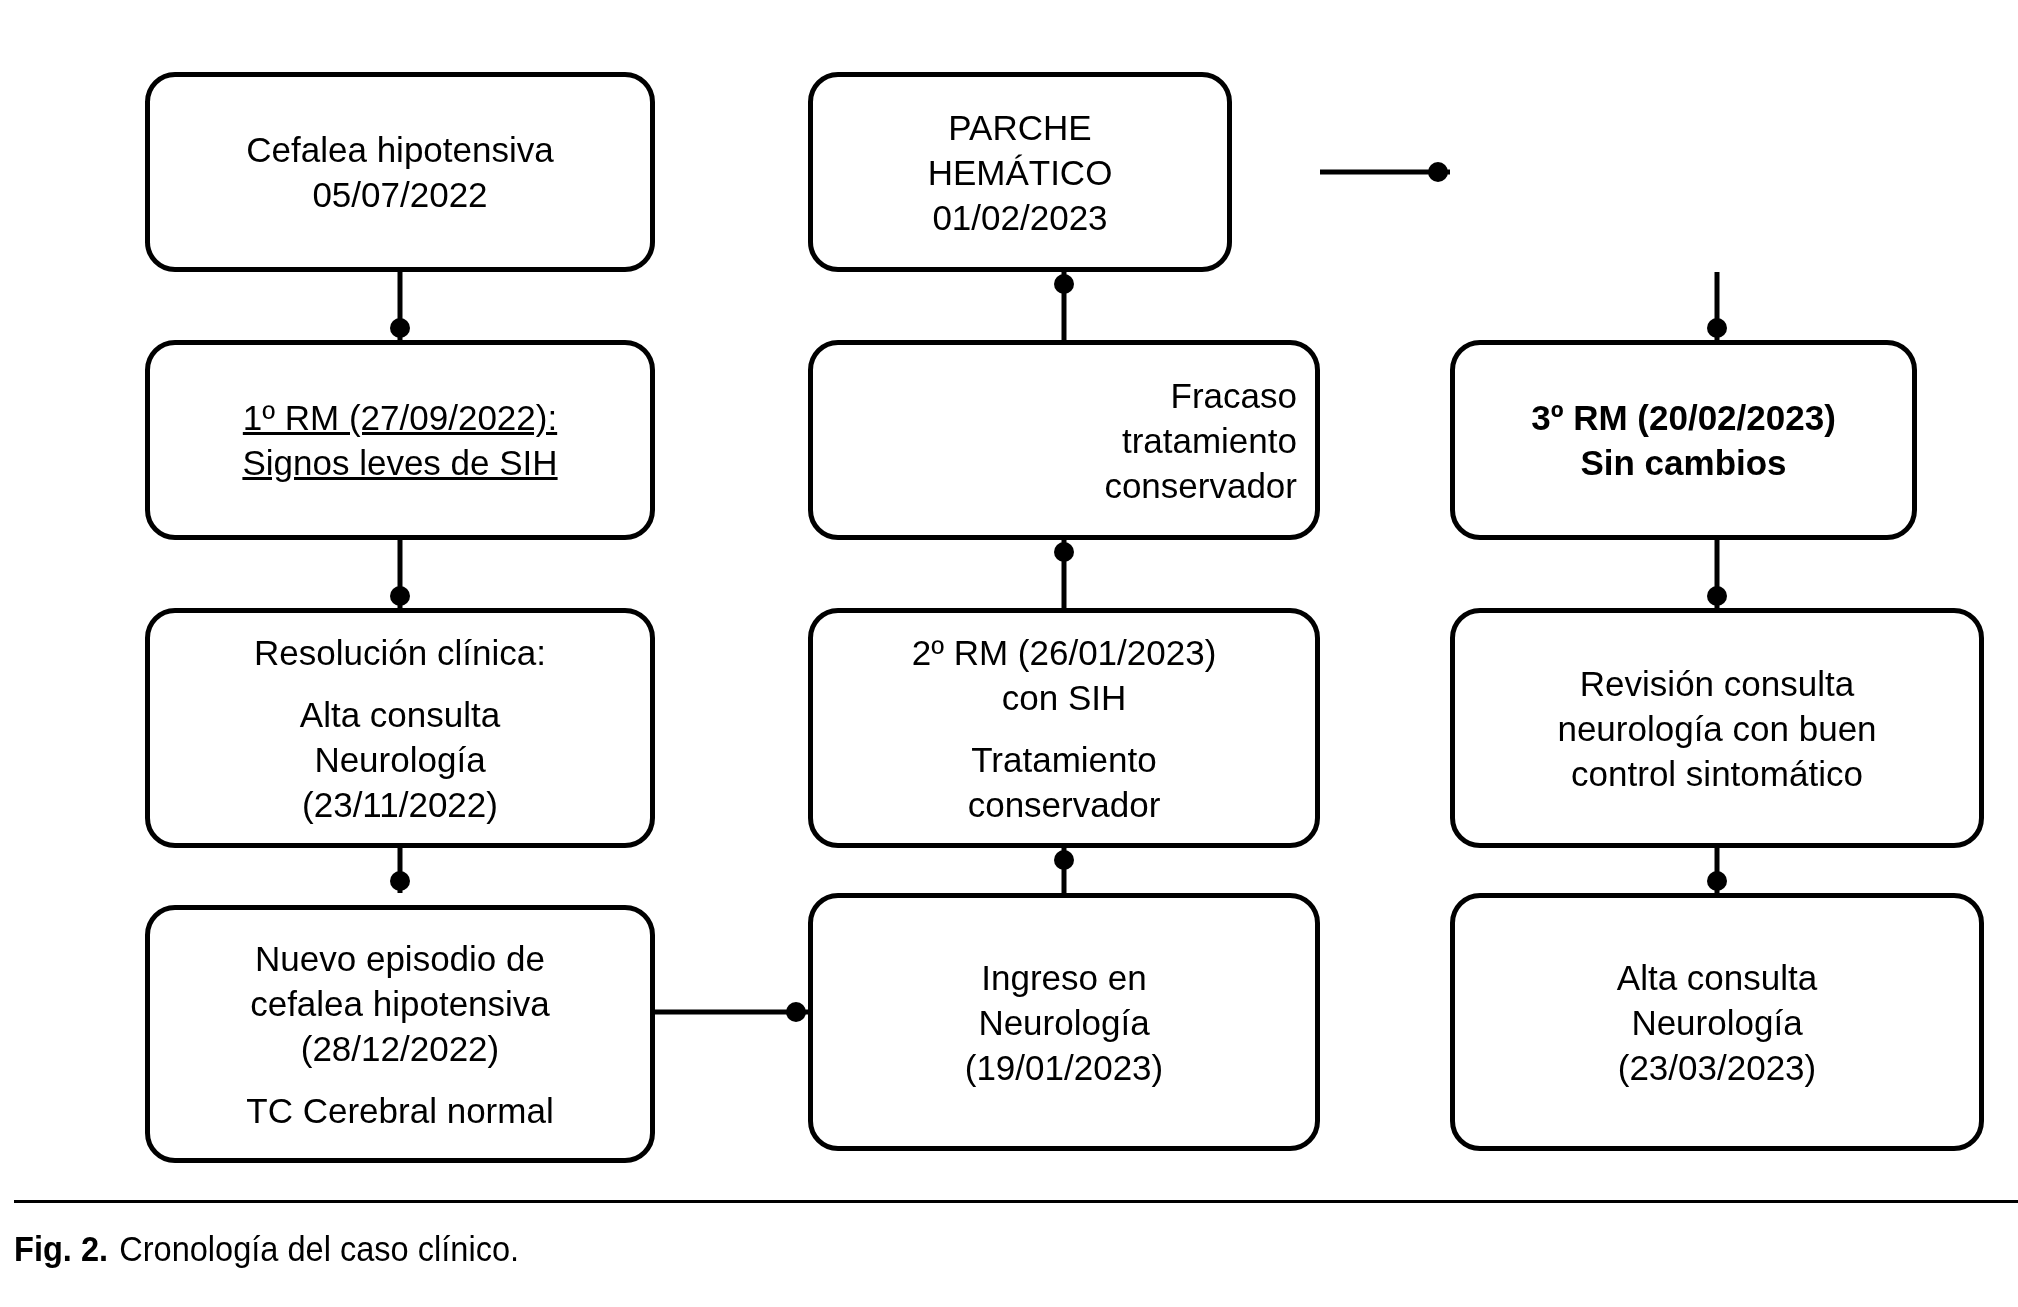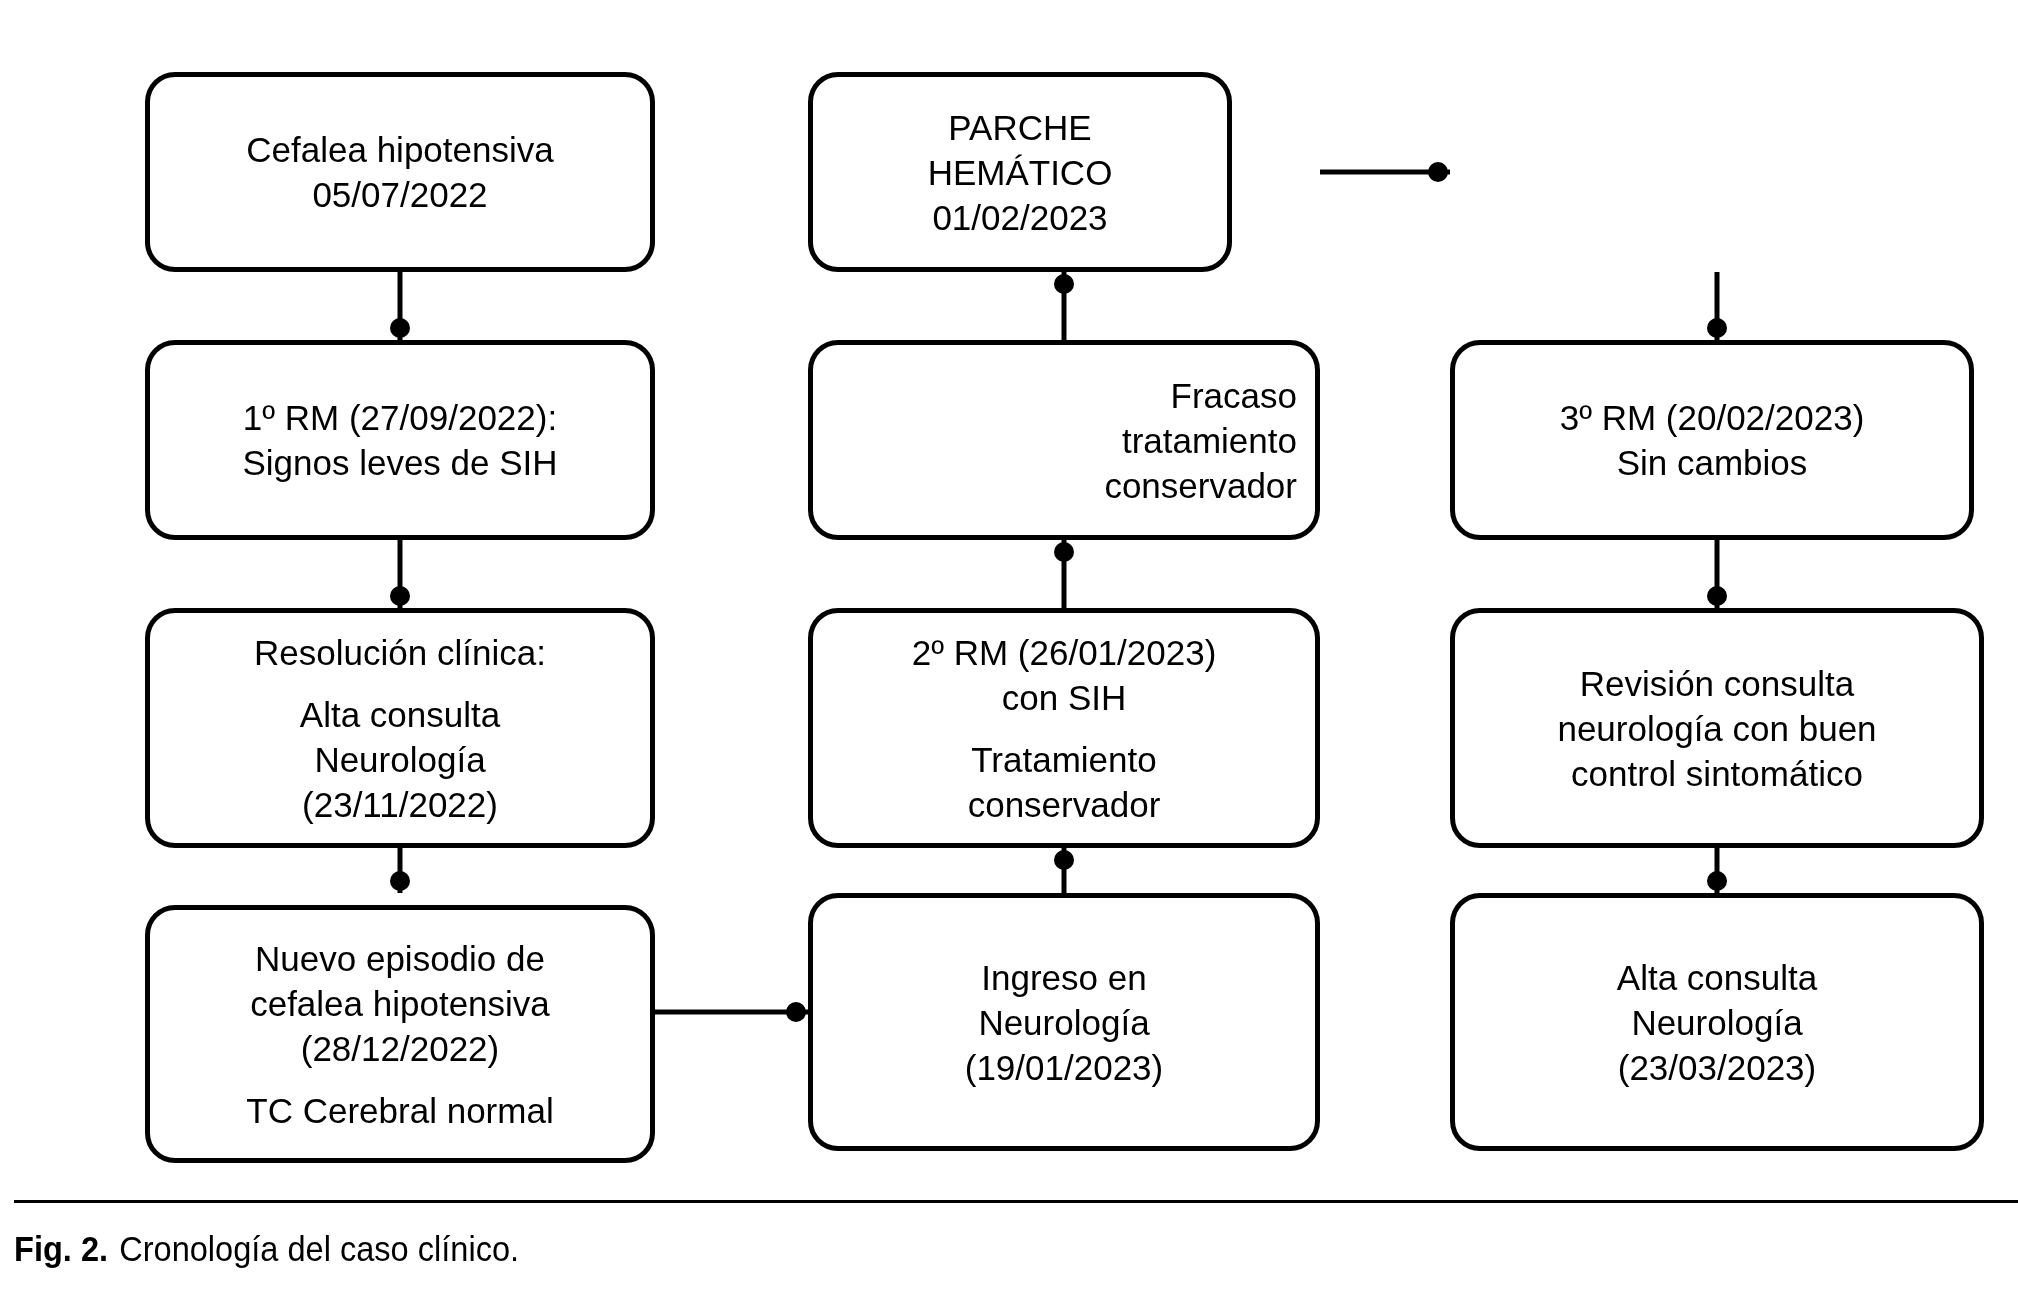--- a/index.html
+++ b/index.html
@@ -90,21 +90,21 @@
     <circle cx="1717" cy="596" r="10" fill="#000"></circle>
     <line x1="1717" y1="848" x2="1717" y2="893" stroke="#000" stroke-width="5"></line>
     <circle cx="1717" cy="881" r="10" fill="#000"></circle>
   </svg>
 
   <div class="flowbox" style="left:145px; top:72px; width:510px; height:200px;">
     <div class="bline">Cefalea hipotensiva</div>
     <div class="bline">05/07/2022</div>
   </div>
 
-  <div class="flowbox" style="left:145px; top:340px; width:510px; height:200px;">
+  <div class="flowbox" style="left:145px; top:340px; width:510px; height:200px;text-decoration:underline;">
     <div class="bline">1º RM (27/09/2022):</div>
     <div class="bline">Signos leves de SIH</div>
   </div>
 
   <div class="flowbox" style="left:145px; top:608px; width:510px; height:240px;">
     <div class="bline">Resolución clínica:</div>
     <div class="bline para-gap">Alta consulta</div>
     <div class="bline">Neurología</div>
     <div class="bline">(23/11/2022)</div>
   </div>
@@ -135,21 +135,21 @@
     <div class="bline">conservador</div>
   </div>
 
   <div class="flowbox" style="left:808px; top:893px; width:512px; height:258px;">
     <div class="bline">Ingreso en</div>
     <div class="bline">Neurología</div>
     <div class="bline">(19/01/2023)</div>
   </div>
 
 
-  <div class="flowbox" style="left:1450px; top:340px; width:524px; height:200px;">
+  <div class="flowbox" style="left:1450px; top:340px; width:467px; height:200px;font-weight:bold;">
     <div class="bline">3º RM (20/02/2023)</div>
     <div class="bline">Sin cambios</div>
   </div>
 
   <div class="flowbox" style="left:1450px; top:608px; width:534px; height:240px;">
     <div class="bline">Revisión consulta</div>
     <div class="bline">neurología con buen</div>
     <div class="bline">control sintomático</div>
   </div>
 

